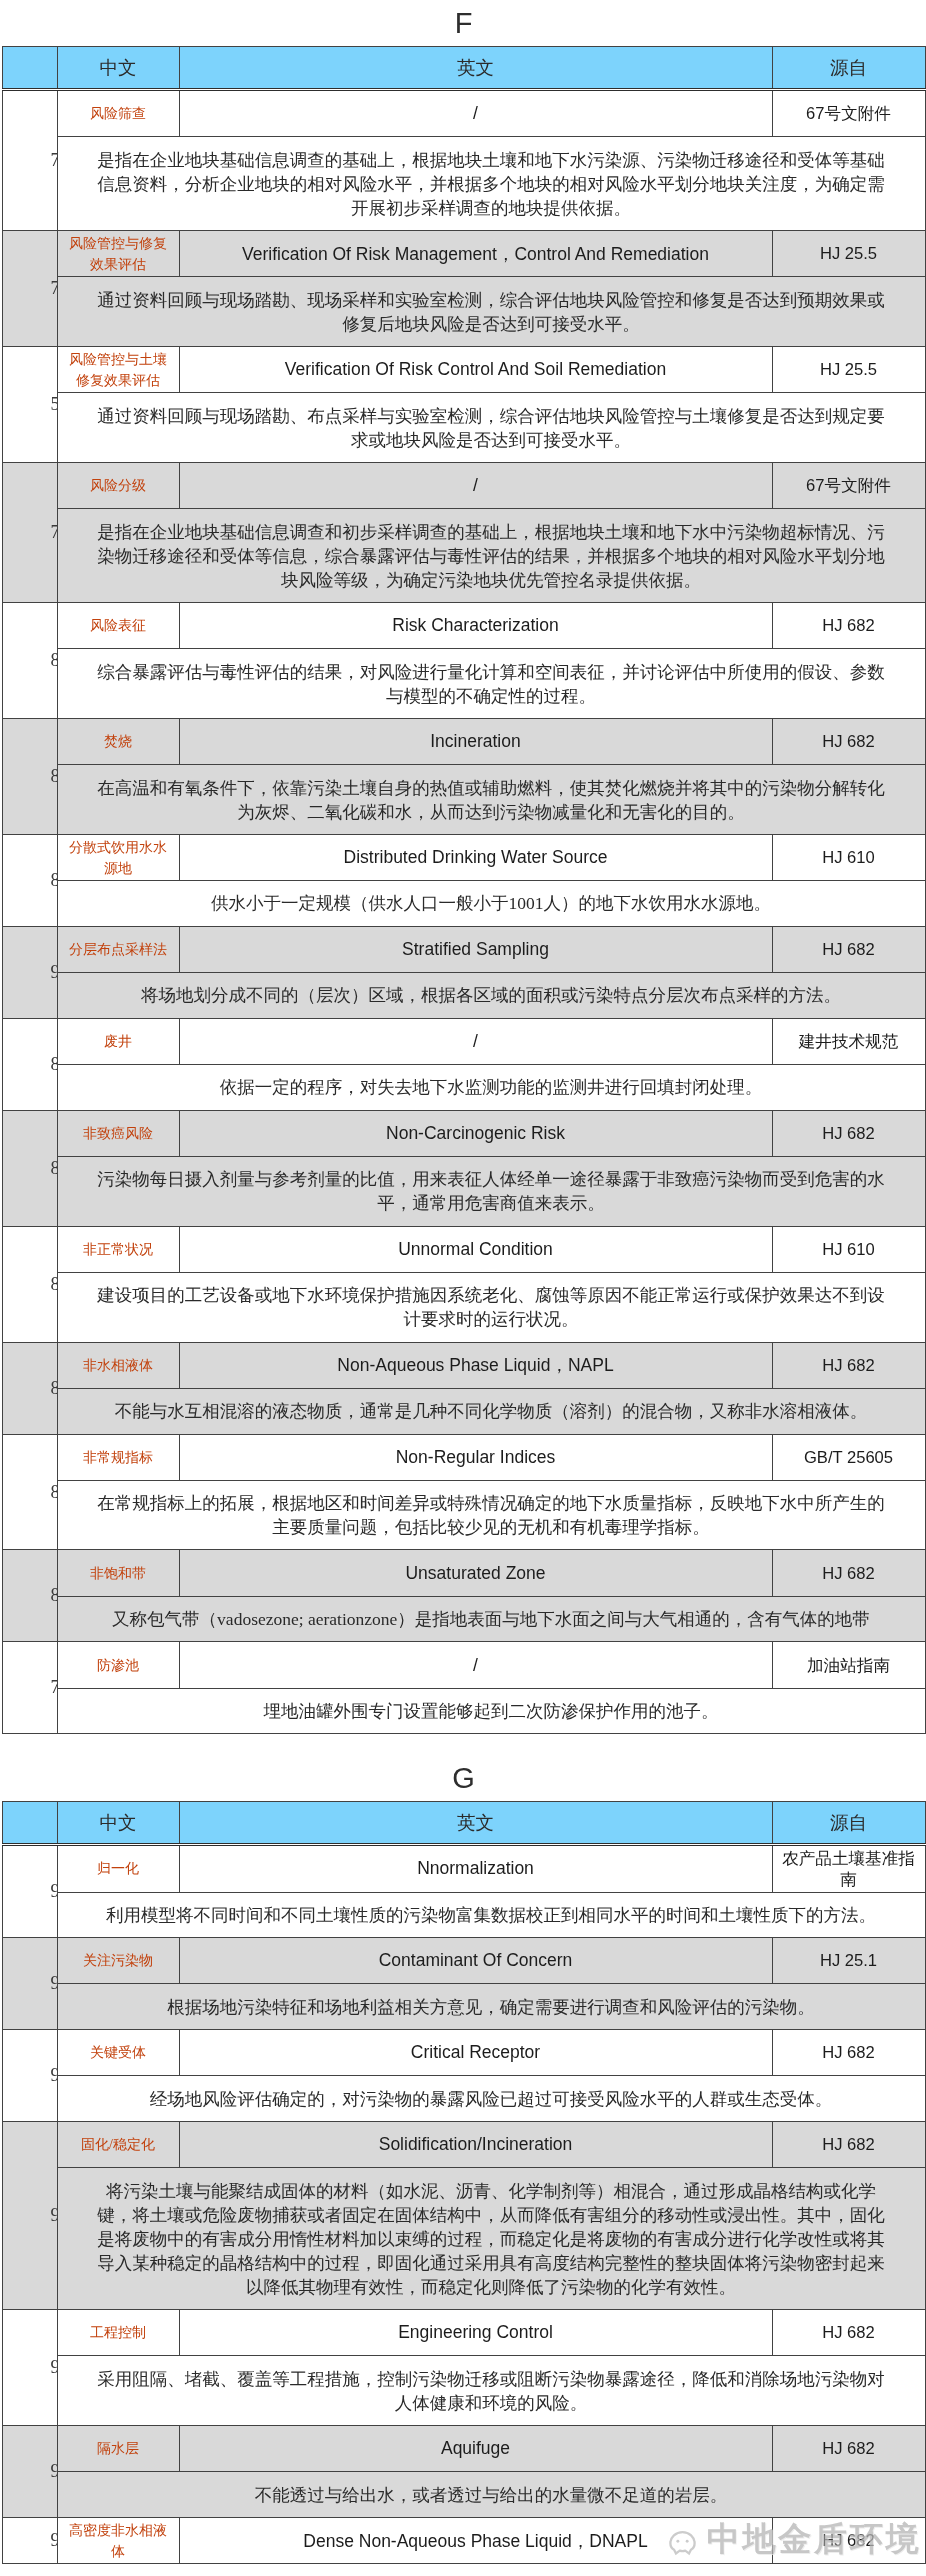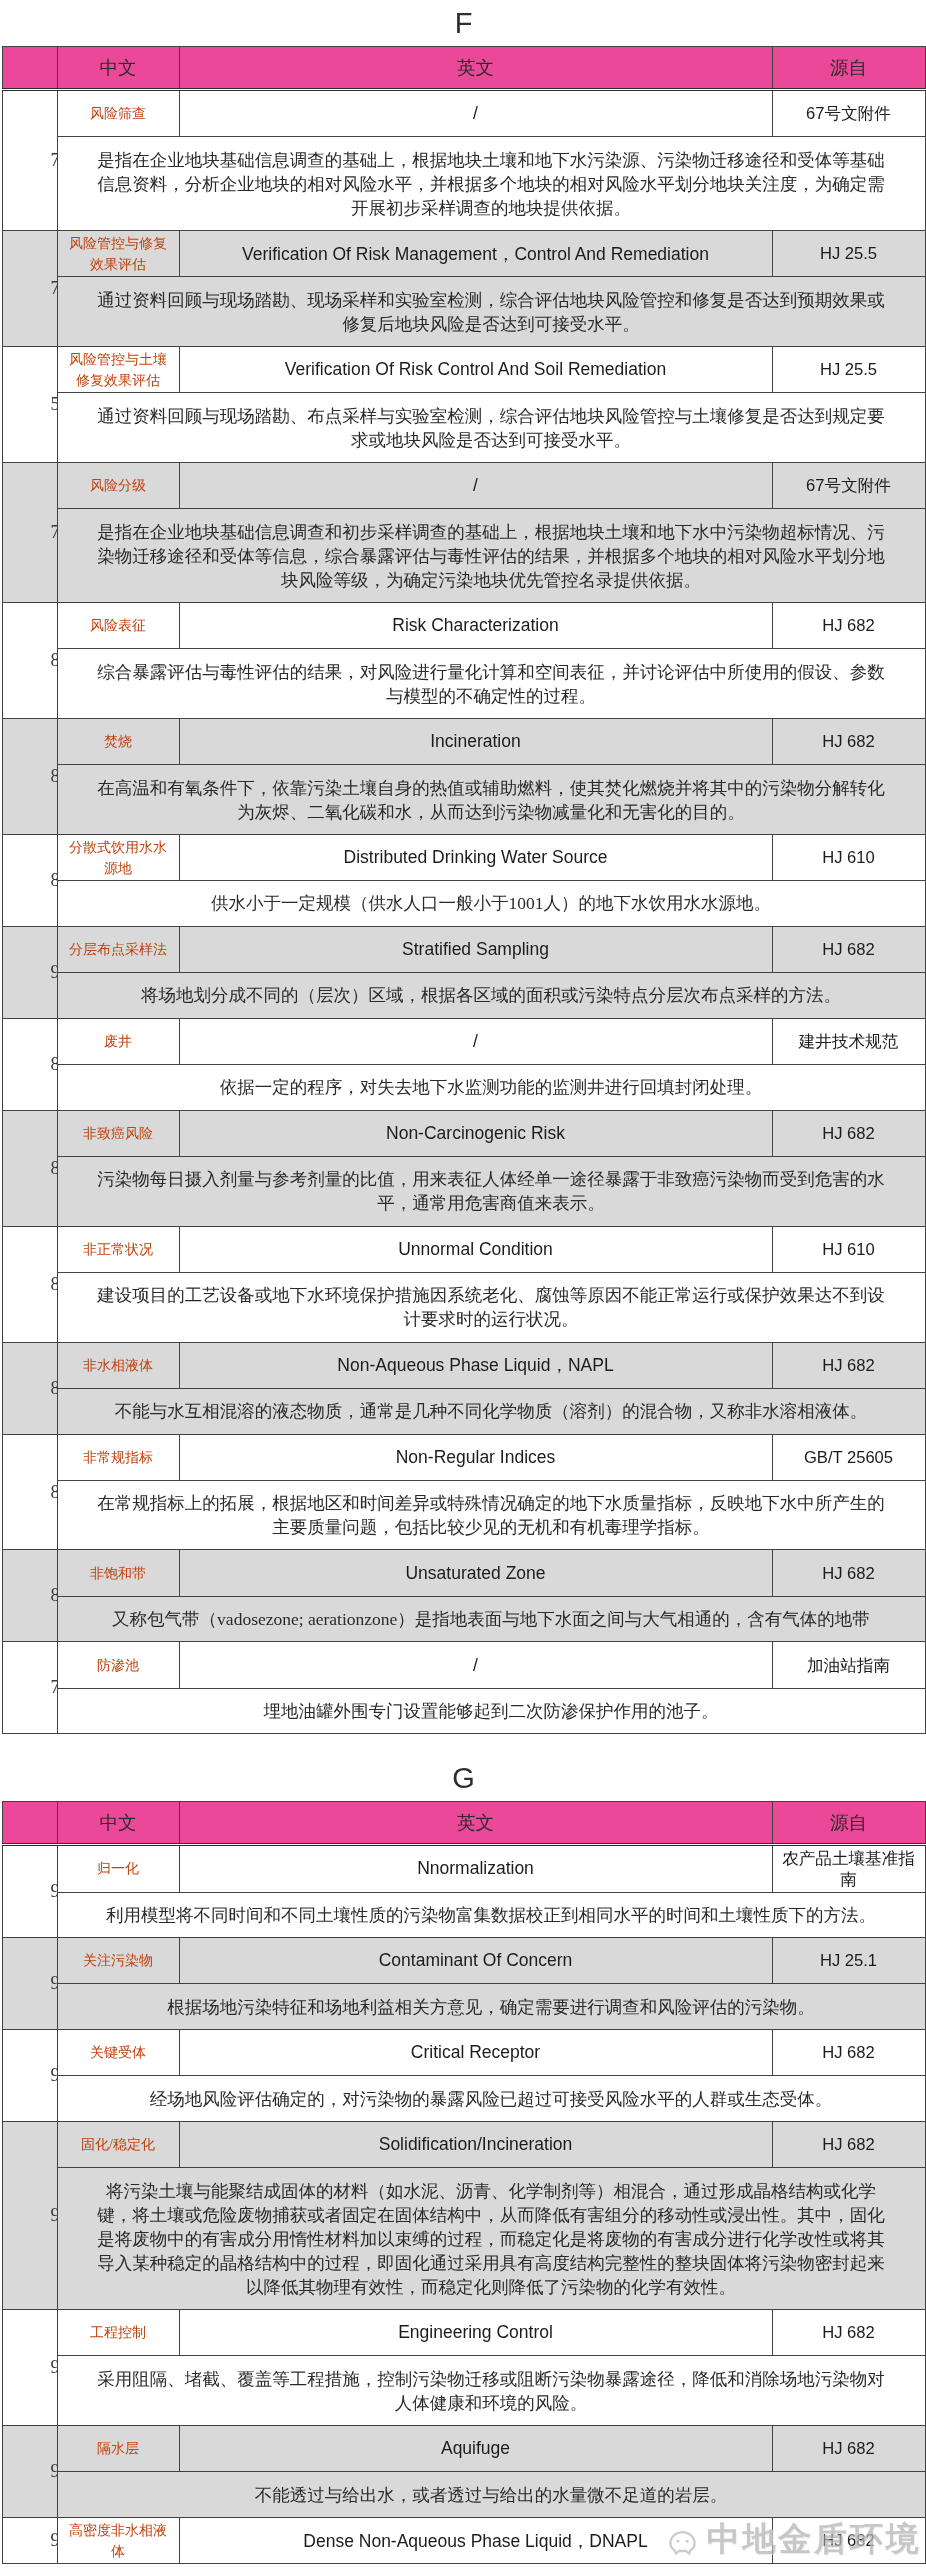--- a/index.html
+++ b/index.html
@@ -41,21 +41,21 @@
   col.c-term   { width: 122px; }
   col.c-eng    { width: 593px; }
   col.c-source { width: 153px; }
   th, td {
     border: 0.9px solid #424242;
     vertical-align: middle;
     text-align: center;
     overflow: hidden;
   }
   thead th {
-    background: #ec4899;
+    background: #7dd3fc;
     height: 39px;
     font-weight: 400;
     font-size: 18.5px;
     color: #2b2b2b;
     border-bottom: 3.7px double #2d2d2d;
     margin-top: 12px;
   }
   tr.term-row td { border-top: 1.8px solid #333333; }
   tr.term-row td.cell-term,
   tr.term-row td.cell-english,

